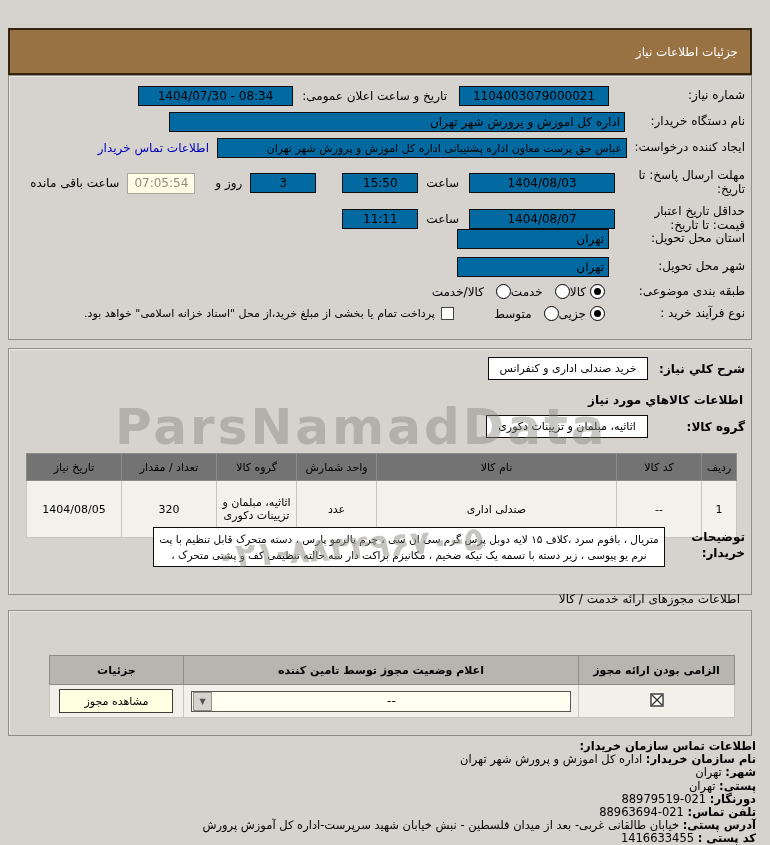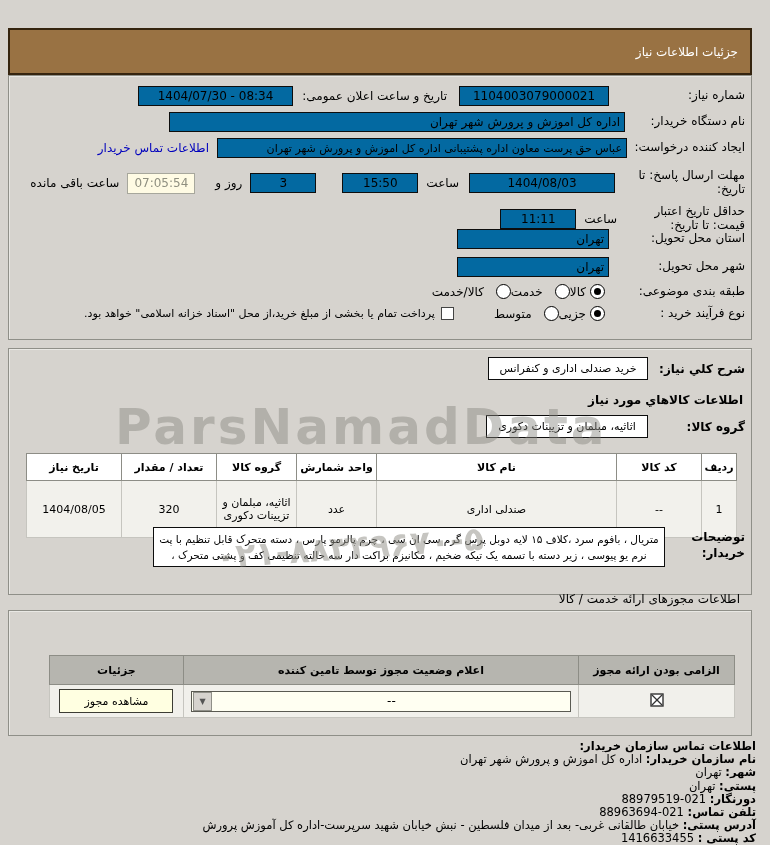--- a/index.html
+++ b/index.html
@@ -42,21 +42,21 @@
   .radio{width:13px;height:13px;border:1px solid #000;border-radius:50%;background:#fff;
     display:inline-flex;align-items:center;justify-content:center;flex:none;margin-left:4px}
   .radio.on::after{content:"";width:7px;height:7px;border-radius:50%;background:#000}
   .cb{width:13px;height:13px;border:1px solid #444;background:#fff;flex:none;margin-left:6px;box-sizing:border-box}
   .optlbl{margin-left:12px}
   
   .vbox{background:#fff;border:1px solid #0d0d0d;box-sizing:border-box;
     display:flex;align-items:center;justify-content:center;font-size:11px;flex:none;padding:1px 4px}
   
   .gtable{position:absolute;top:104px;right:14px;border-collapse:collapse;table-layout:fixed;width:710px}
-  .gtable th{background:#ffffff;border:1px solid #8d8d86;font-size:11px;font-weight:bold;height:26px;padding:0 0}
+  .gtable th{background:#737373;border:1px solid #8d8d86;font-size:11px;font-weight:normal;height:26px;padding:0 0}
   .gtable td{background:#f2f1ec;border:1px solid #c6c5bf;font-size:11px;text-align:center;height:40px;padding:8px 3px}
   .gtable{border:1px solid #8d8d86}
   
   .ltable{position:absolute;top:44px;right:16px;border-collapse:collapse;table-layout:fixed;width:686px;border:1px solid #9a9a92}
   .ltable th{background:#b6b5af;border:1px solid #8d8d86;font-size:11px;font-weight:bold;height:26px}
   .ltable td{background:#f1f0eb;border:1px solid #c6c5bf;height:30px;text-align:center;vertical-align:middle}
   .btn{
     background:#ffffe1;border:1px solid #3c3c34;height:22px;width:112px;margin:0 auto;
     display:flex;align-items:center;justify-content:center;font-size:11px;cursor:pointer;
   }
@@ -117,20 +117,21 @@
     <span style="margin-right:10px">ساعت</span>
     <div class="inp ltr" style="width:76px;margin-right:8px">15:50</div>
     <div class="inp ltr" style="width:66px;margin-right:26px">3</div>
     <span style="margin-right:8px">روز و</span>
     <div class="count ltr" style="margin-right:20px">07:05:54</div>
     <span style="margin-right:8px">ساعت باقی مانده</span>
   </div>
 
   <div class="row" style="top:126px;height:34px">
     <span class="lbl">حداقل تاریخ اعتبار قیمت: تا تاریخ:</span>
+    <div class="inp ltr" style="width:146px;margin-right:12px">1404/08/07</div>
     <span style="margin-right:10px">ساعت</span>
     <div class="inp ltr" style="width:76px;margin-right:8px">11:11</div>
   </div>
 
   <div class="row" style="top:153px">
     <span class="lbl">استان محل تحویل:</span>
     <div class="inp alignr" style="width:152px;margin-right:18px">تهران</div>
   </div>
 
   <div class="row" style="top:181px">

